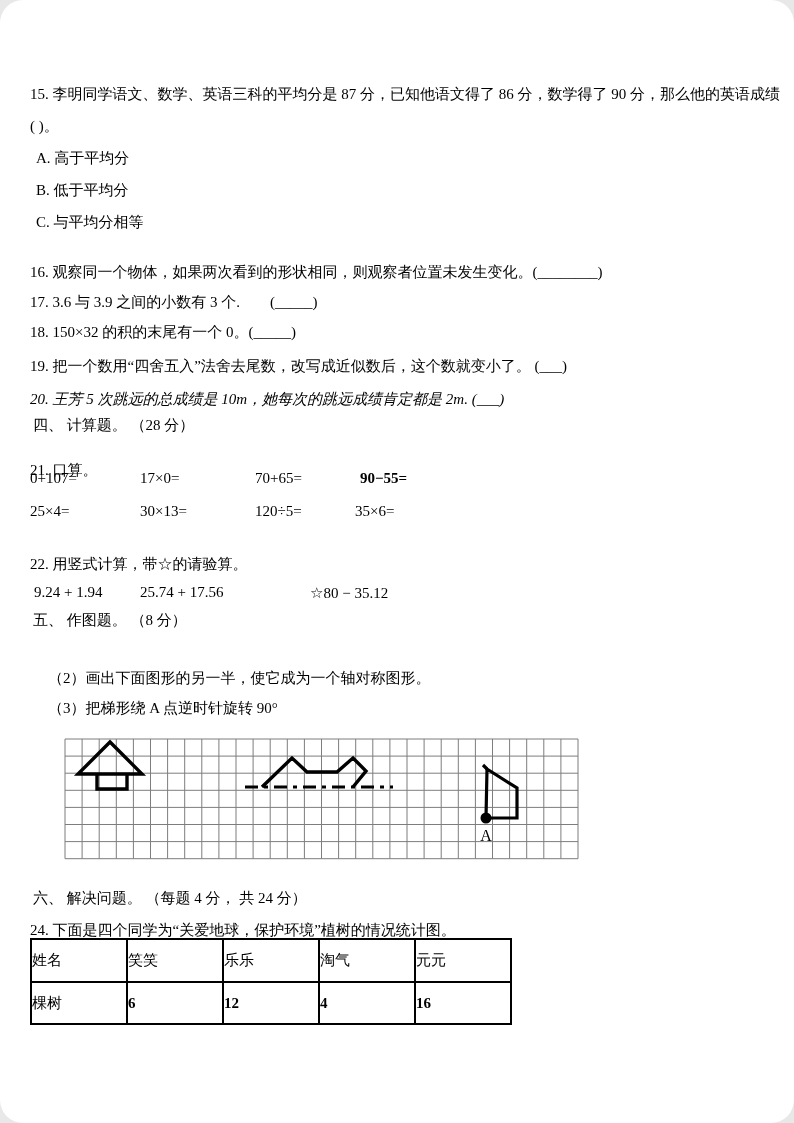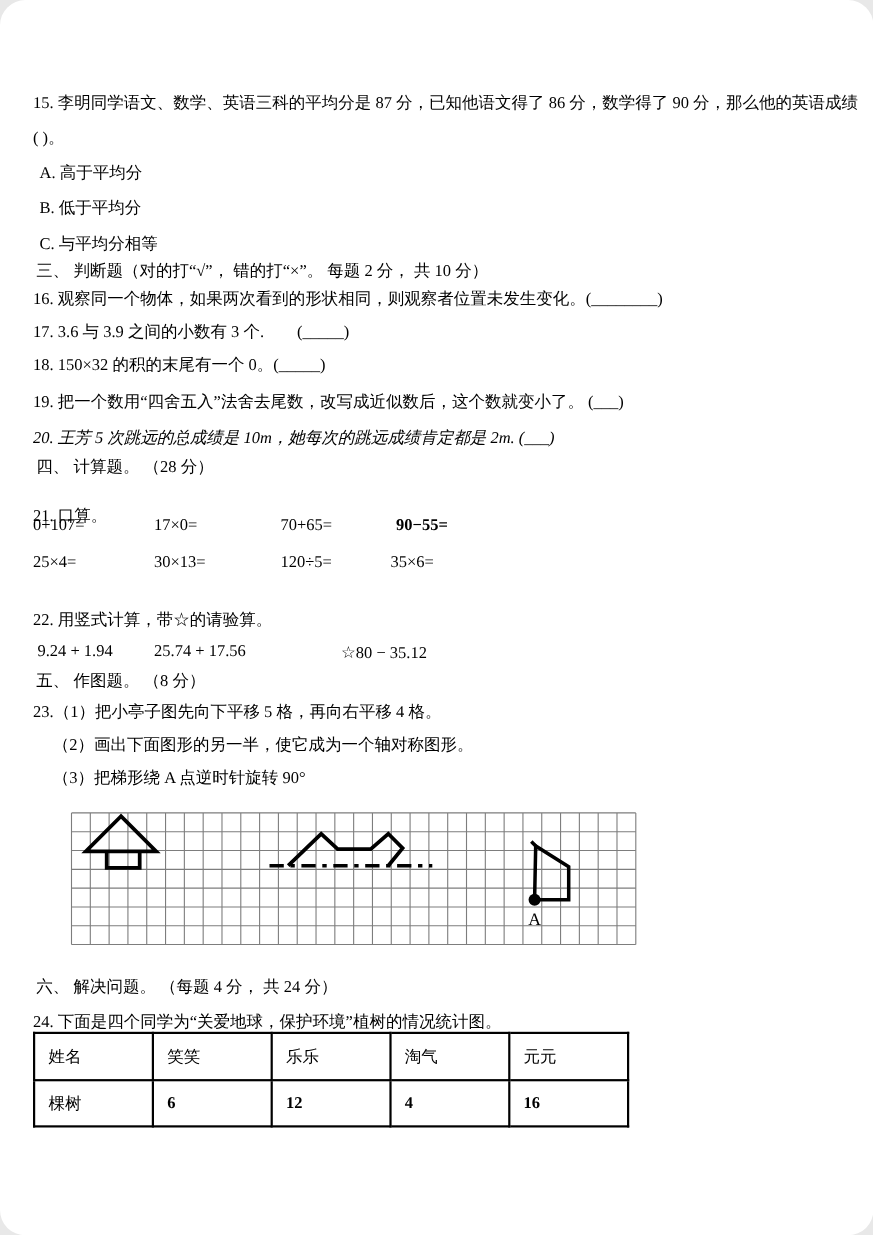--- a/index.html
+++ b/index.html
@@ -23,40 +23,39 @@
   .figure-wrap { position:absolute; left:55px; top:730px; }
   table.stats {
     position:absolute; left:30px; top:938px;
     border-collapse:collapse;
     table-layout:fixed;
   }
   table.stats td {
     width:90px;
     border:2px solid #000;
     font-size:15px;
-    padding:0 4px 0 12px;
+    padding:0 4px 0 0;
     vertical-align:middle;
     background:#fff;
   }
   table.stats tr.hdr td { height:41px; }
   table.stats tr.dat td { height:40px; }
   table.stats td.num { font-weight:bold; }
 </style>
 </head>
 <body>
 
 <div class="page">
 
   <div class="line" style="top:84px; left:30px;">15. 李明同学语文、数学、英语三科的平均分是 87 分，已知他语文得了 86 分，数学得了 90 分，那么他的英语成绩</div>
   <div class="line" style="top:116px; left:30px;">( )。</div>
   <div class="line" style="top:148px; left:36px;">A. 高于平均分</div>
   <div class="line" style="top:180px; left:36px;">B. 低于平均分</div>
   <div class="line" style="top:212px; left:36px;">C. 与平均分相等</div>
 
-  <div class="line" style="top:237px; left:33px;">三、 判断题（对的打“√”， 错的打“×”。 每题 2 分， 共 10 分）</div>
   <div class="line" style="top:262px; left:30px;">16. 观察同一个物体，如果两次看到的形状相同，则观察者位置未发生变化。(________)</div>
   <div class="line" style="top:292px; left:30px;">17. 3.6 与 3.9 之间的小数有 3 个.　　(_____)</div>
   <div class="line" style="top:322px; left:30px;">18. 150×32 的积的末尾有一个 0。(_____)</div>
   <div class="line" style="top:356px; left:30px;">19. 把一个数用“四舍五入”法舍去尾数，改写成近似数后，这个数就变小了。 (___)</div>
   <div class="line" style="top:389px; left:30px;font-style:italic;">20. 王芳 5 次跳远的总成绩是 10m，她每次的跳远成绩肯定都是 2m. (___)</div>
 
   <div class="line" style="top:415px; left:33px;">四、 计算题。 （28 分）</div>
   <div class="line" style="top:443px; left:30px;margin-top:17px;">21. 口算。</div>
 
   <div>
@@ -73,21 +72,20 @@
   </div>
 
   <div class="line" style="top:554px; left:30px;">22. 用竖式计算，带☆的请验算。</div>
   <div>
     <span class="calc-item" style="top:584px; left:34px;">9.24 + 1.94</span>
     <span class="calc-item" style="top:584px; left:140px;">25.74 + 17.56</span>
     <span class="calc-item" style="top:584px; left:310px;">☆80 − 35.12</span>
   </div>
 
   <div class="line" style="top:610px; left:33px;">五、 作图题。 （8 分）</div>
-  <div class="line" style="top:638px; left:30px;">23.（1）把小亭子图先向下平移 5 格，再向右平移 4 格。</div>
   <div class="line" style="top:668px; left:48px;">（2）画出下面图形的另一半，使它成为一个轴对称图形。</div>
   <div class="line" style="top:698px; left:48px;">（3）把梯形绕 A 点逆时针旋转 90°</div>
 
   <div class="figure-wrap">
     <svg width="540" height="140" viewBox="55 730 540 140">
       <g stroke="#7d7d7d" stroke-width="1">
           <line x1="65" y1="739" x2="65" y2="858.7"></line>
           <line x1="82.1" y1="739" x2="82.1" y2="858.7"></line>
           <line x1="99.2" y1="739" x2="99.2" y2="858.7"></line>
           <line x1="116.30000000000001" y1="739" x2="116.30000000000001" y2="858.7"></line>

